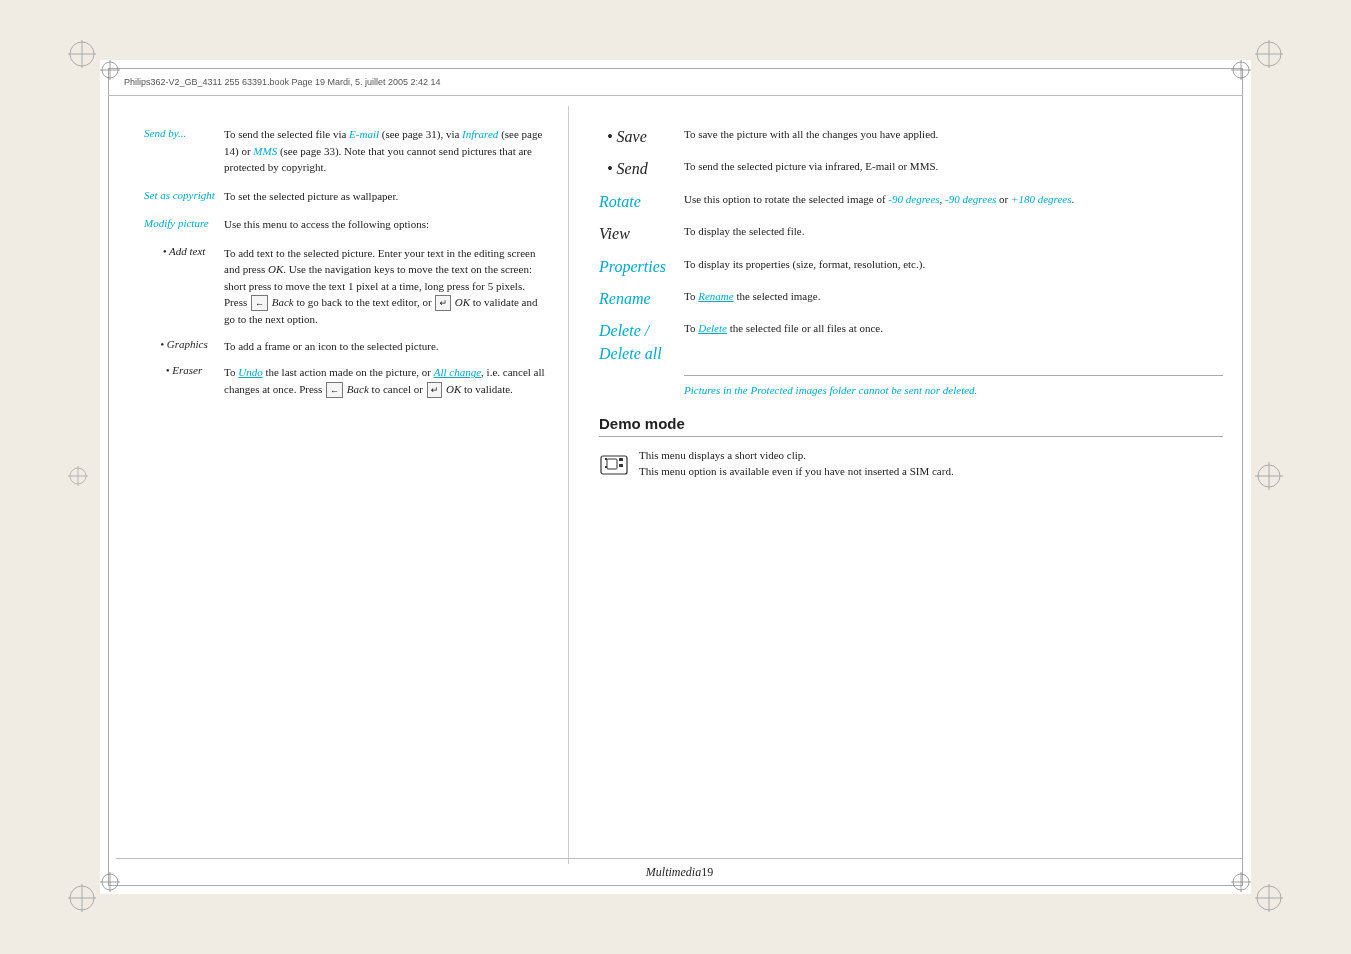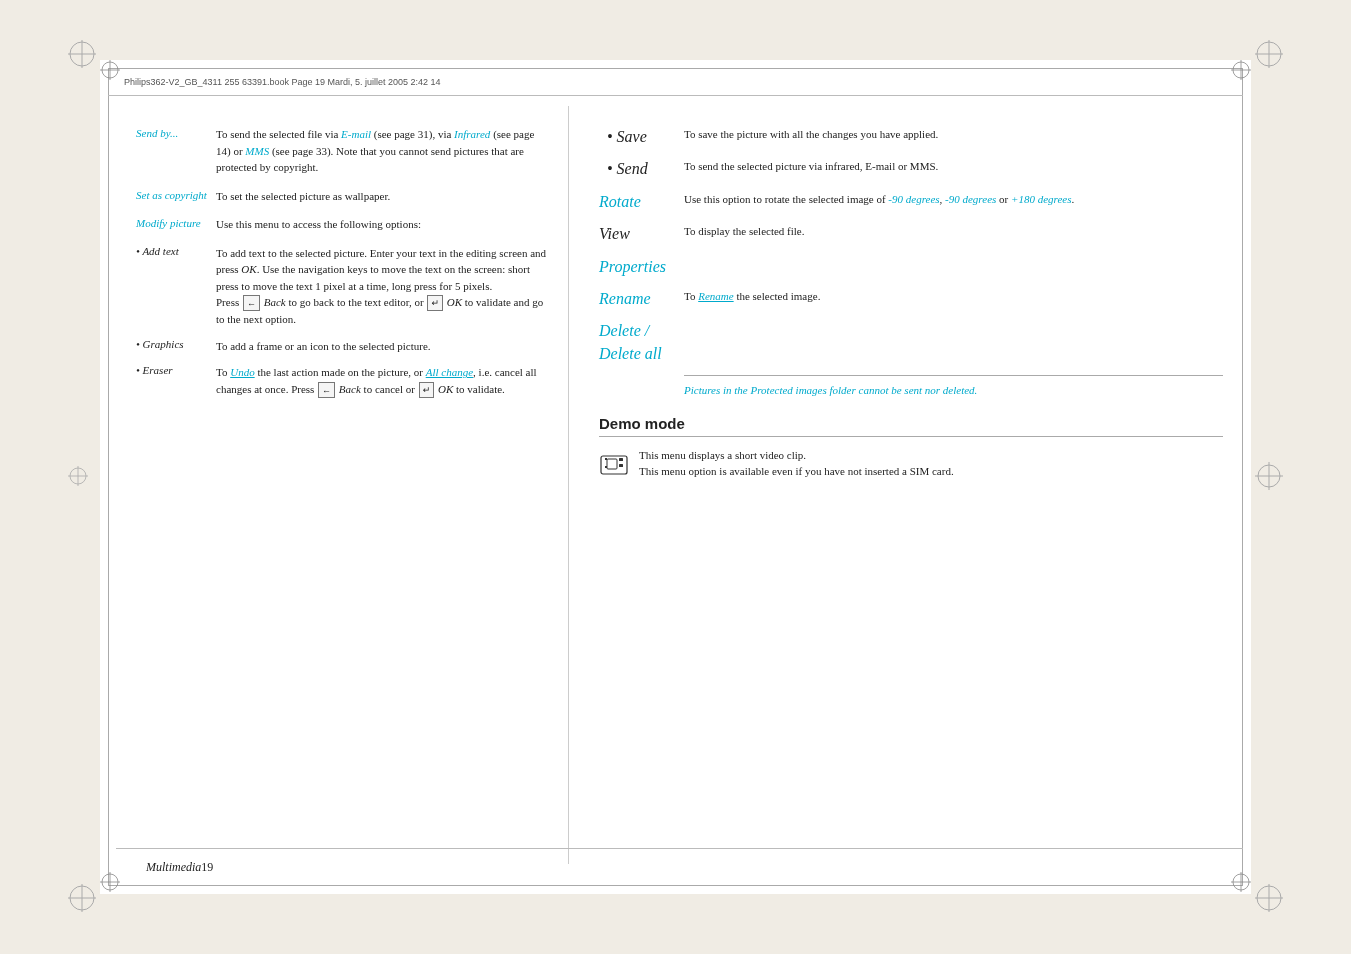--- a/index.html
+++ b/index.html
@@ -81,21 +81,21 @@
       left: 108px;
       right: 108px;
       bottom: 90px;
       display: flex;
       flex-direction: row;
     }
 
     
     .left-col {
       flex: 0 0 460px;
-      padding: 20px 20px 20px 28px;
+      padding: 20px 20px 20px 36px;
     }
 
     
     .right-col {
       flex: 1;
       padding: 20px 20px 20px 30px;
       border-left: 1px solid #ccc;
     }
 
     
@@ -127,20 +127,21 @@
     .bullet-row {
       display: flex;
       margin-bottom: 10px;
     }
     .bullet-label {
       flex: 0 0 80px;
       font-style: italic;
       color: #222;
       font-size: 11px;
       padding-top: 0;
+      text-align: center;
     }
     .bullet-content {
       flex: 1;
       font-size: 11px;
       line-height: 1.5;
     }
 
     
     .r-section-row {
       display: flex;
@@ -200,24 +201,24 @@
       font-size: 11px;
       line-height: 1.5;
     }
 
     
     .footer-area {
       position: absolute;
       bottom: 68px;
       left: 116px;
       right: 108px;
-      height: 38px;
+      height: 28px;
       display: flex;
       align-items: center;
-      justify-content: flex-start;
+      justify-content: center;
       padding: 0 30px;
       border-top: 1px solid #bbb;
     }
     .footer-left {
       font-style: italic;
       font-size: 12px;
       color: #222;
     }
     .footer-right {
       font-size: 12px;
@@ -417,31 +418,37 @@
 
     <div class="r-section-row">
       <div class="r-label normal">View</div>
       <div class="r-content">
         To display the selected file.
       </div>
     </div>
 
     <div class="r-section-row">
       <div class="r-label cyan">Properties</div>
+      <div class="r-content">
+        To display its properties (size, format, resolution, etc.).
+      </div>
     </div>
 
     <div class="r-section-row">
       <div class="r-label cyan">Rename</div>
       <div class="r-content">
         To <span class="cyan-text" style="text-decoration:underline;">Rename</span> the selected image.
       </div>
     </div>
 
     <div class="r-section-row">
       <div class="r-label cyan" style="line-height:1.4;">Delete /<br>Delete all</div>
+      <div class="r-content">
+        To <span class="cyan-text" style="text-decoration:underline;">Delete</span> the selected file or all files at once.
+      </div>
     </div>
 
     <div class="notice-box" style="margin-left:85px; margin-bottom:2px;">
       <p>
         <em>Pictures in the Protected images folder cannot be sent nor deleted.</em>
       </p>
     </div>
 
     <div class="demo-section">
       <div class="demo-title">Demo mode</div>

